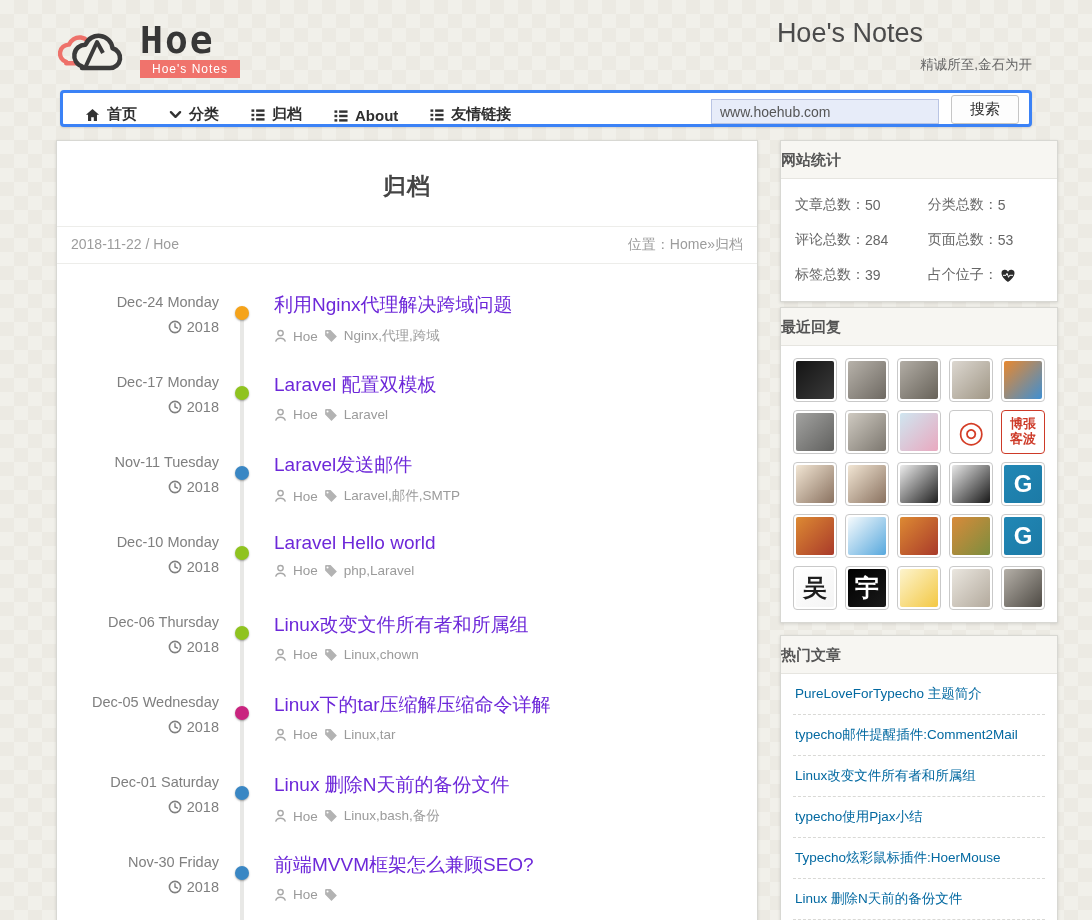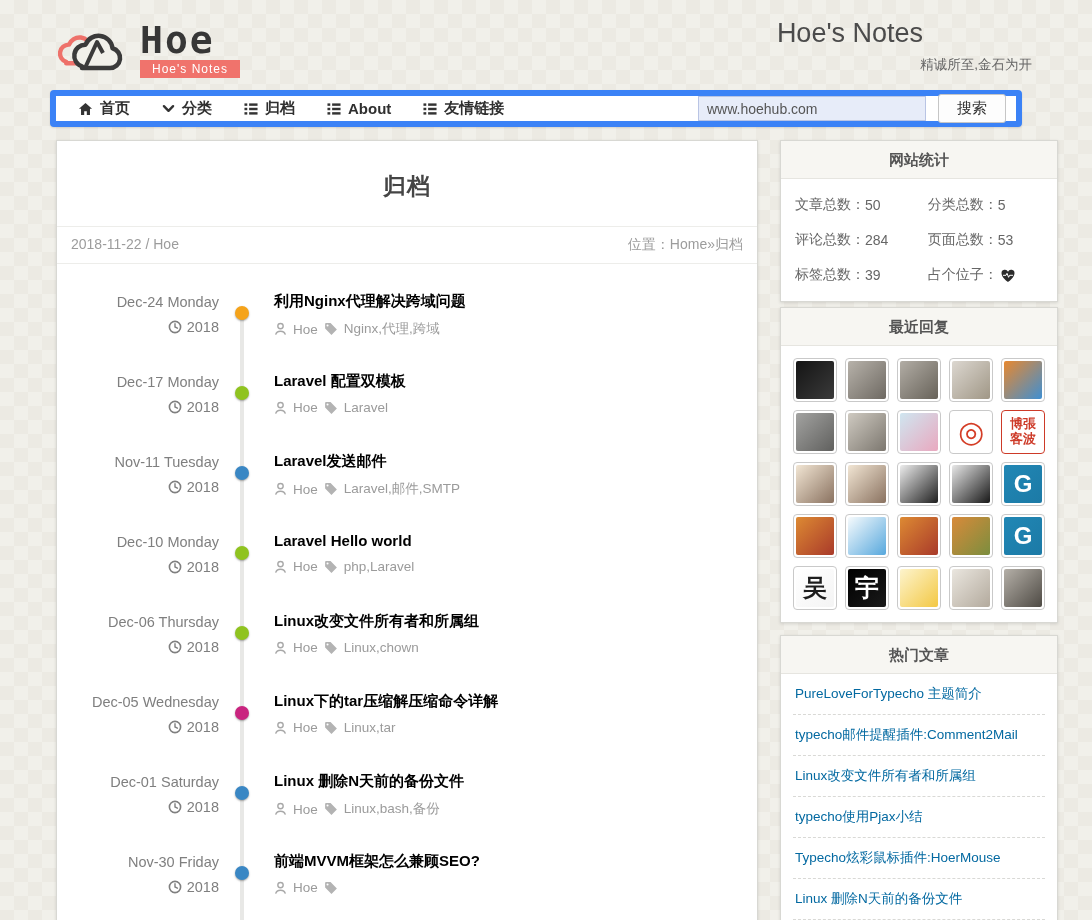--- a/index.html
+++ b/index.html
@@ -18,21 +18,21 @@
 
   
   .logo { position:absolute; left:58px; top:22px; display:flex; align-items:flex-start; cursor:pointer; }
   .logo-right { display:flex; flex-direction:column; margin-left:2px; }
   .logo-text { font-family:"DejaVu Sans Mono","Liberation Mono",monospace; font-weight:bold; font-size:38px; line-height:36px; color:#373737; letter-spacing:2px; }
   .logo-badge { margin-top:2px; background:#f0736c; color:#fff; font-size:12px; padding:2px 12px; text-align:center; letter-spacing:1px; }
   .site-title { position:absolute; top:18px; left:660px; width:380px; text-align:center; font-size:27px; color:#4b4b4b; }
   .site-sub { position:absolute; top:56px; right:60px; font-size:13.5px; color:#666; }
 
   
-  .nav { position:absolute; left:50px; top:90px; width:972px; height:37px; background:#fff; border:6px solid #3b82f6; border-radius:4px; box-shadow:0 1px 2px rgba(0,0,0,.12); display:flex; align-items:center; padding:0 10px 0 22px; }
+  .nav { position:absolute; left:60px; top:90px; width:972px; height:37px; background:#fff; border:3px solid #3b82f6; border-radius:4px; box-shadow:0 1px 2px rgba(0,0,0,.12); display:flex; align-items:flex-end; padding:0 10px 0 22px; }
   .nav-item { display:flex; align-items:center; gap:7px; margin-right:32px; font-size:15px; font-weight:600; color:#2f2f2f; cursor:pointer; white-space:nowrap; }
   .nav-item svg { flex:0 0 auto; }
   .nav-spacer { flex:1; }
   .search-input { width:228px; height:25px; background:#e7ecf9; border:1px solid #b9c4e4; color:#555; padding:2px 8px; font-size:14px; font-family:inherit; }
   .search-btn { margin-left:12px; background:#fdfdfd; border:1px solid #c6c6c6; border-radius:3px; color:#333; font-size:15px; padding:4px 18px; font-family:inherit; cursor:pointer; }
 
   
   .card { background:#fff; border:1px solid #d8d8d3; box-shadow:0 1px 3px rgba(0,0,0,.12); }
   .main { position:absolute; left:56px; top:140px; width:702px; height:1000px; }
   .page-title { text-align:center; font-size:23px; font-weight:bold; color:#454545; letter-spacing:1px; padding:30px 0 24px; }
@@ -40,27 +40,27 @@
   .crumb { display:flex; }
   .crumb .link { cursor:pointer; }
 
   .timeline { position:relative; padding-top:28px; }
   .timeline::before { content:''; position:absolute; left:183px; top:44px; width:4px; height:860px; background:#e8e8e6; border-radius:2px; }
   .entry { position:relative; height:80px;padding-left:17px; }
   .e-date { position:absolute; left:0; top:2px; width:162px; text-align:right; color:#7f7f7f; font-size:14.5px; }
   .e-year { position:absolute; left:0; top:27px; width:162px; display:flex; justify-content:flex-end; align-items:center; gap:5px; color:#7f7f7f; font-size:14.5px; }
   .e-dot { position:absolute; left:178px; top:14px; width:14px; height:14px; border-radius:50%; box-shadow:0 1px 2px rgba(0,0,0,.35); }
   .e-body { position:absolute; left:217px; top:0; right:16px; }
-  .e-title { display:inline-block; font-size:15px; color:#000000; cursor:pointer;font-weight:bold; }
+  .e-title { display:inline-block; font-size:19px; color:#6d28d9; cursor:pointer; }
   .e-meta { margin-top:9px; display:flex; align-items:center; gap:6px; font-size:13.5px; color:#9b9b9b; }
   .e-meta .e-tags { cursor:pointer; }
 
   
   .widget { position:absolute; left:780px; width:278px; }
-  .w-head { height:38px; line-height:38px; text-align:center; font-weight:bold; font-size:15px; color:#555; background:#f7f6f2; border-bottom:1px solid #e6e5e0; }
+  .w-head { height:38px; line-height:38px; text-align:left; font-weight:bold; font-size:15px; color:#555; background:#f7f6f2; border-bottom:1px solid #e6e5e0; }
   #w-stats { top:140px; }
   #w-recent { top:307px; }
   #w-hot { top:635px; height:400px; }
 
   .stats-grid { display:grid; grid-template-columns:1.15fr 1fr; padding:17px 14px; row-gap:17px; font-size:14px; color:#666; }
   .stat-cell { display:flex; align-items:center; }
   .stat-cell .heart { display:none; margin-left:2px; }
 
   .avatar-grid { display:grid; grid-template-columns:repeat(5,44px); gap:8px; padding:12px; justify-content:center; }
   .avatar { width:44px; height:44px; border:1px solid #c9c9c9; border-radius:4px; background:#fff; padding:2px; cursor:pointer; }

